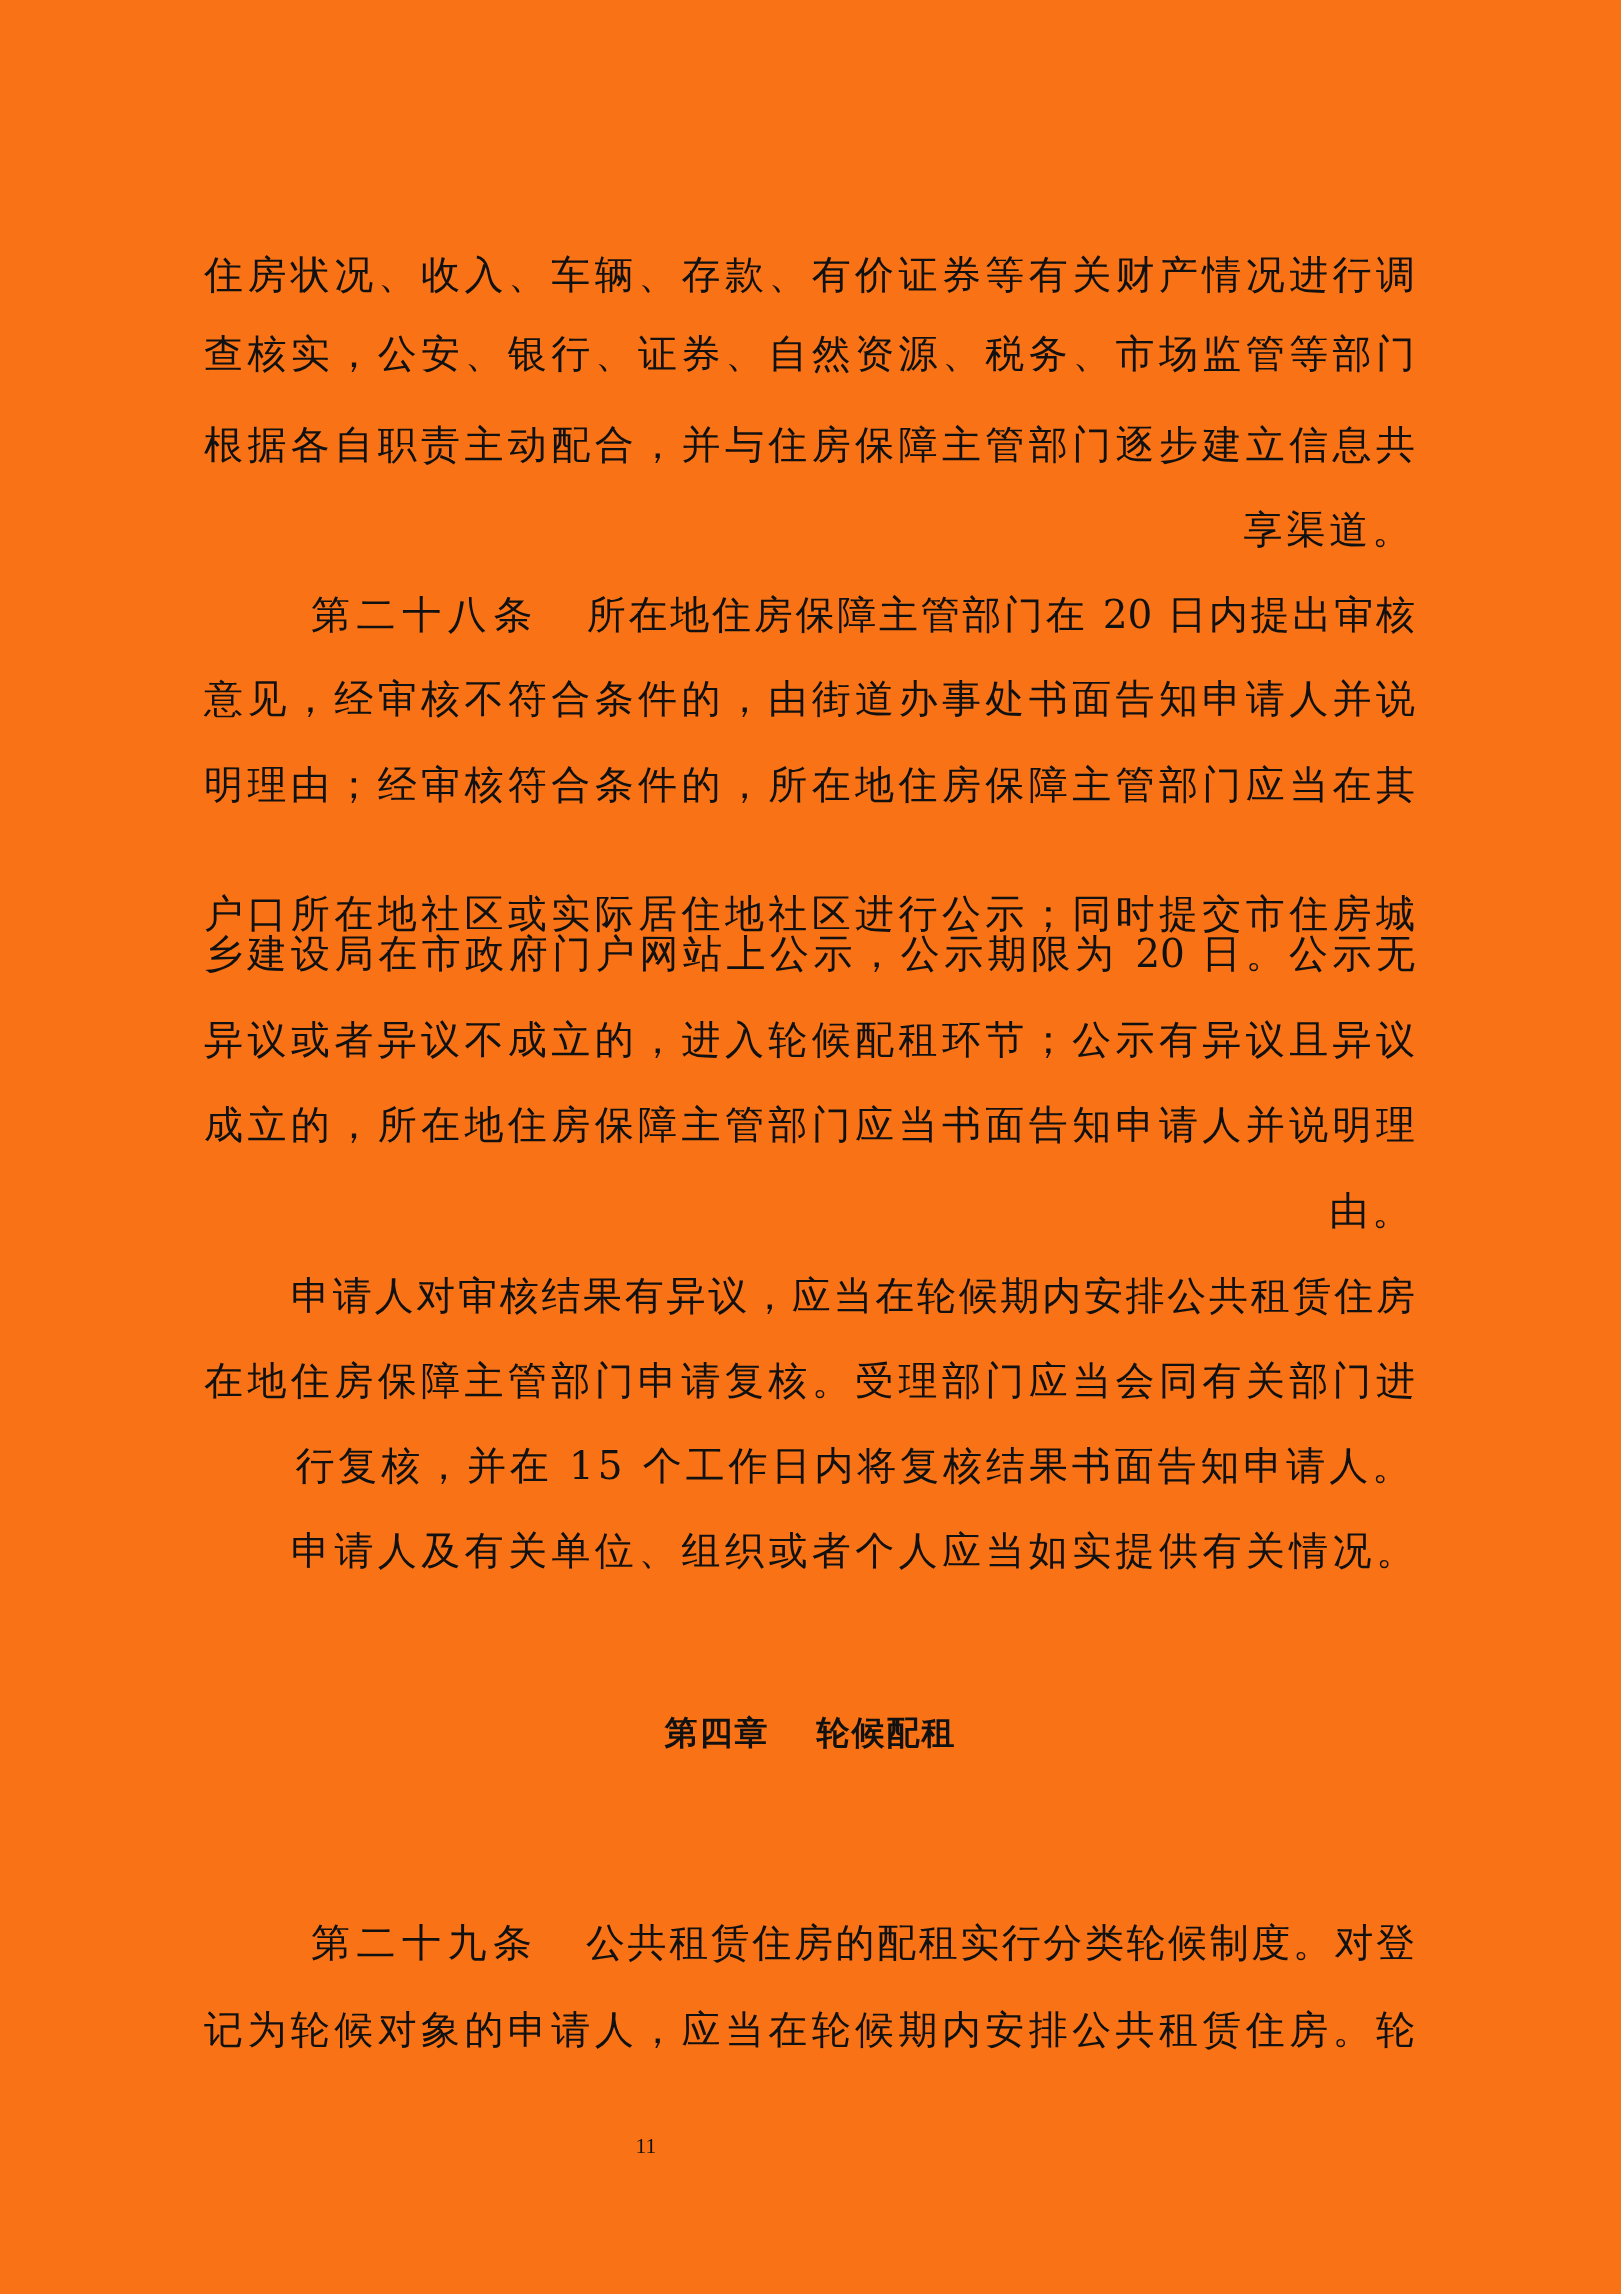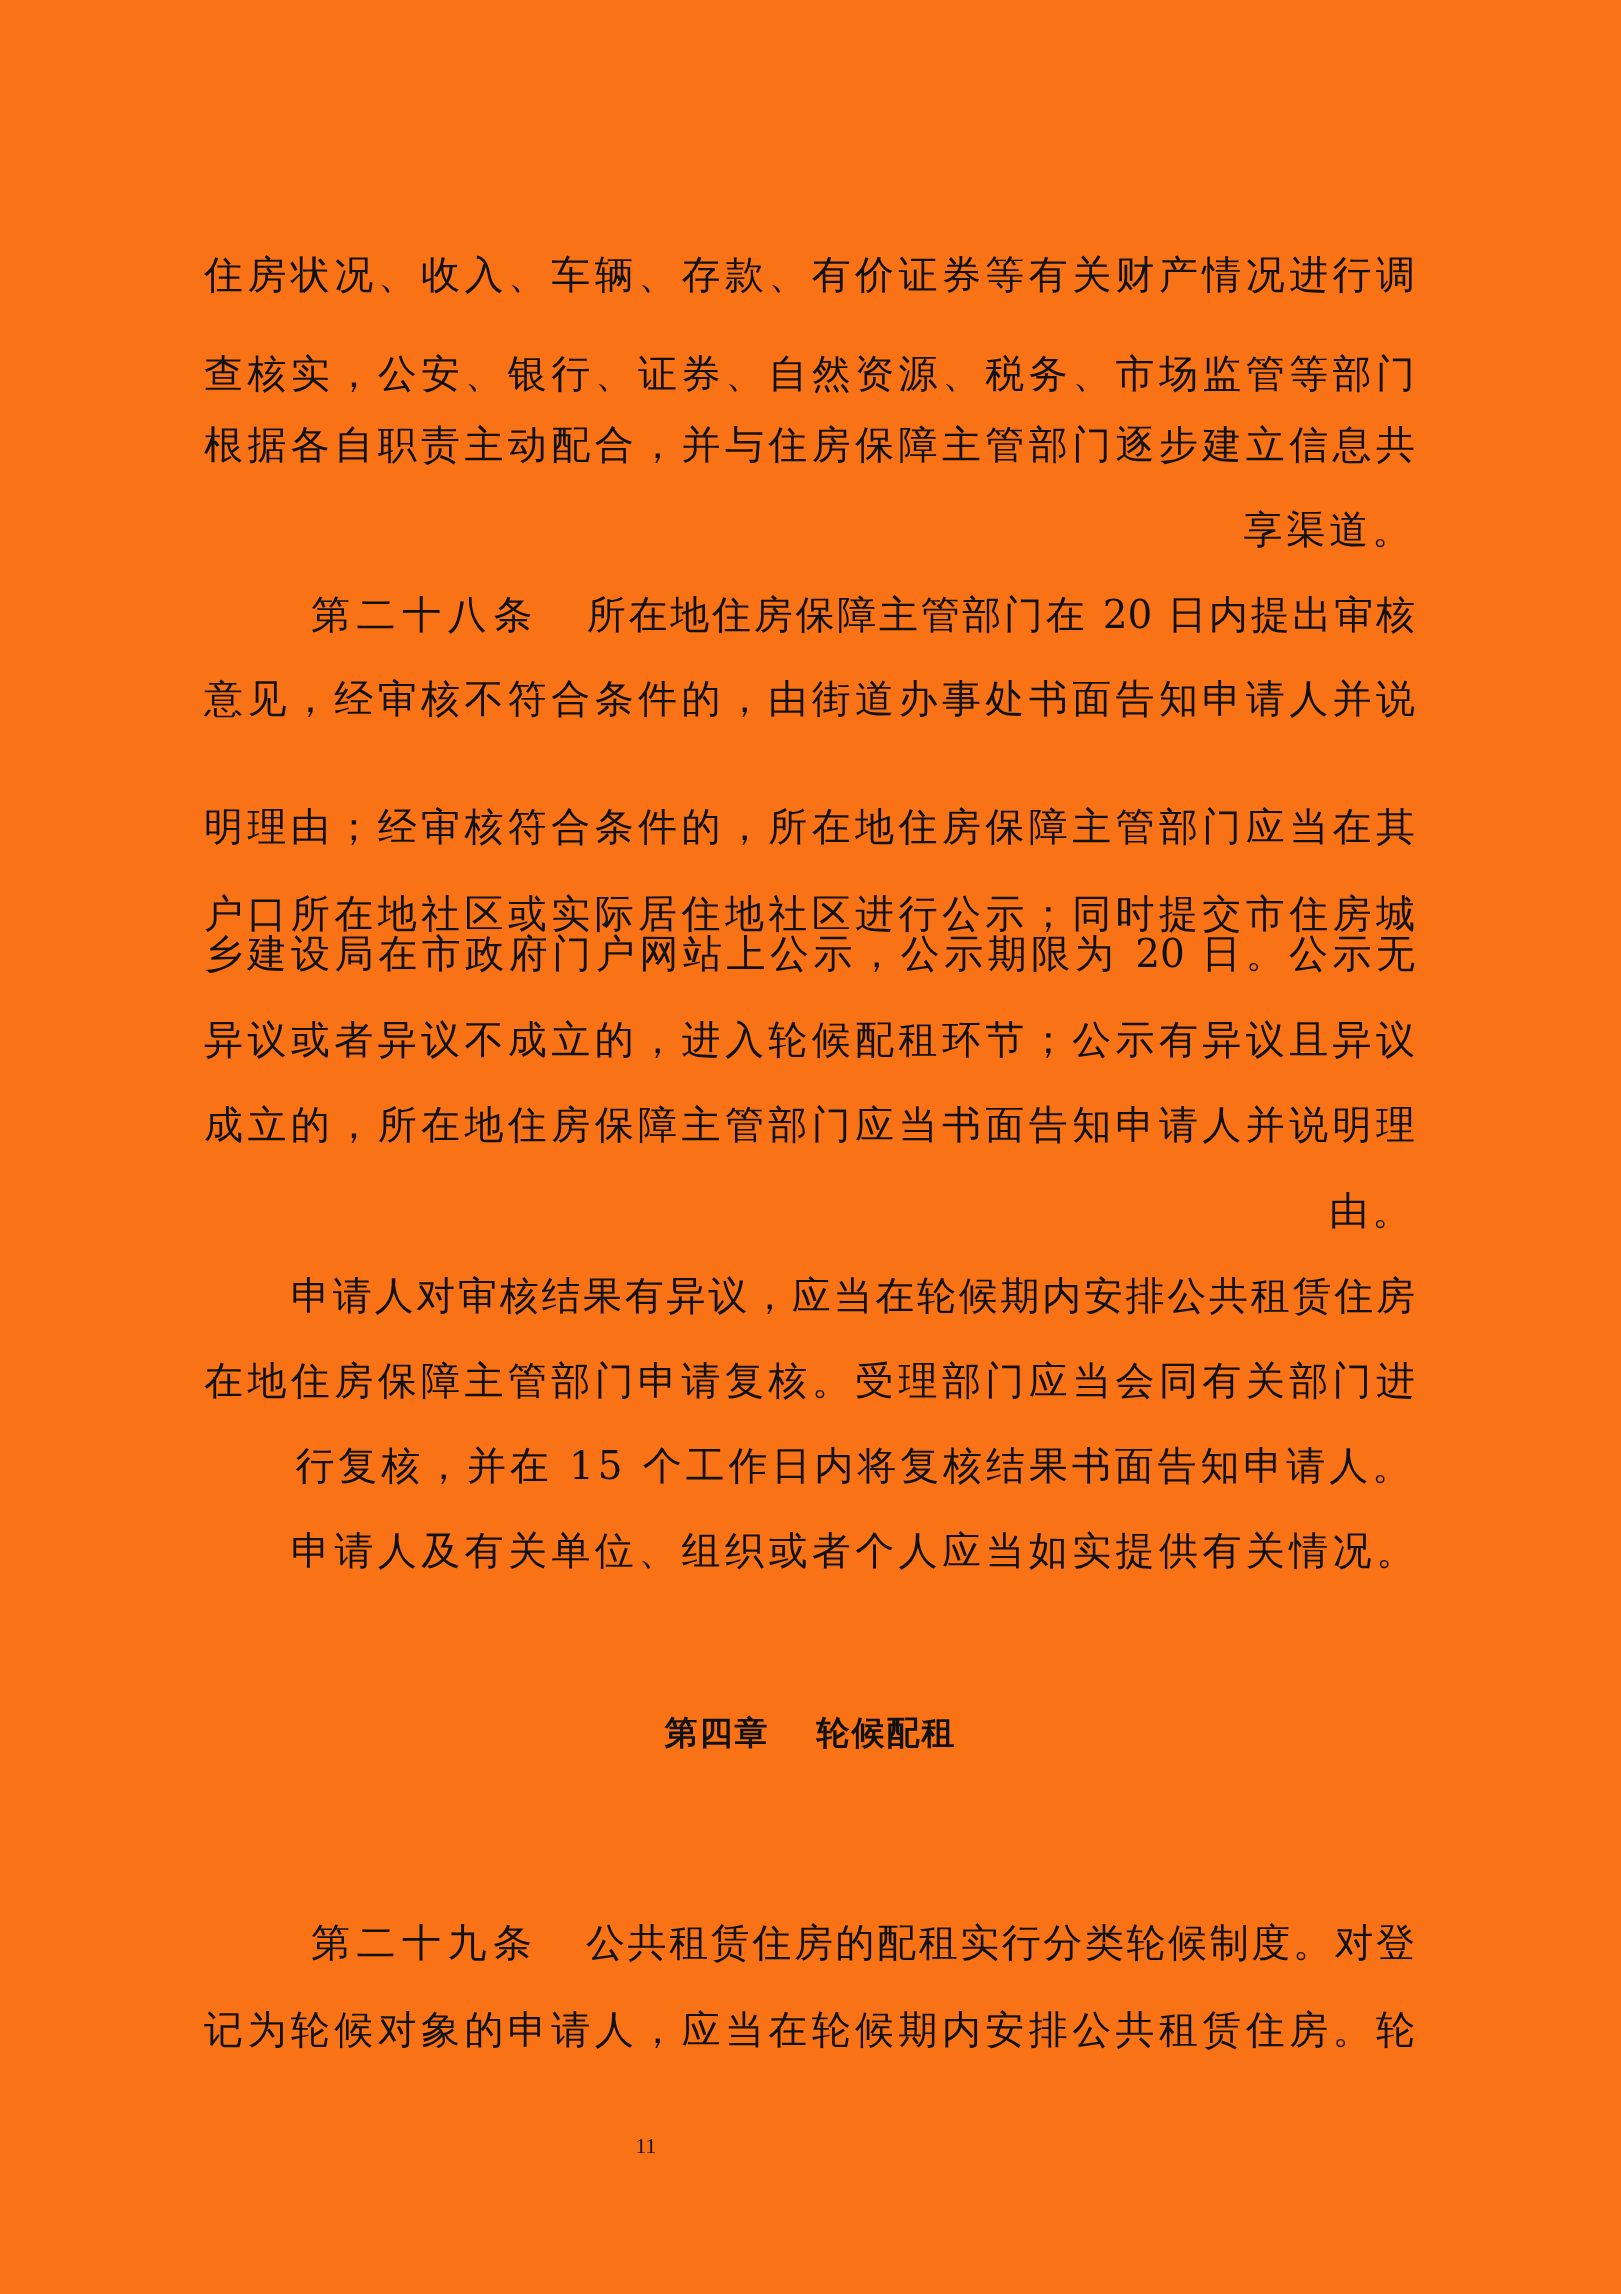--- a/index.html
+++ b/index.html
@@ -79,29 +79,29 @@
     line-height: 29px;
     top: 2132px;
   }
 </style>
 </head>
 <body>
 
 <div class="page">
 
   <div class="line full" style="top:245px;">住房状况、收入、车辆、存款、有价证券等有关财产情况进行调</div>
-  <div class="line full" style="top:344px;">查核实，公安、银行、证券、自然资源、税务、市场监管等部门</div>
+  <div class="line full" style="top:324px;">查核实，公安、银行、证券、自然资源、税务、市场监管等部门</div>
   <div class="line full" style="top:415px;">根据各自职责主动配合，并与住房保障主管部门逐步建立信息共</div>
   <div class="line short" style="top:500px;">享渠道。</div>
 
   <div class="line full indent" style="top:585px;">
     <span class="bold">第二十八条</span><span class="gap"></span><span>所在地住房保障主管部门在 20 日内提出审核</span>
   </div>
   <div class="line full" style="top:669px;">意见，经审核不符合条件的，由街道办事处书面告知申请人并说</div>
-  <div class="line full" style="top:755px;margin-top:42px;">明理由；经审核符合条件的，所在地住房保障主管部门应当在其</div>
+  <div class="line full" style="top:755px;">明理由；经审核符合条件的，所在地住房保障主管部门应当在其</div>
   <div class="line full" style="top:884px;">户口所在地社区或实际居住地社区进行公示；同时提交市住房城</div>
   <div class="line full" style="top:924px;">乡建设局在市政府门户网站上公示，公示期限为 20 日。公示无</div>
   <div class="line full" style="top:1010px;">异议或者异议不成立的，进入轮候配租环节；公示有异议且异议</div>
   <div class="line full" style="top:1095px;">成立的，所在地住房保障主管部门应当书面告知申请人并说明理</div>
   <div class="line short" style="top:1181px;">由。</div>
 
   <div class="line full indent" style="top:1266px;">申请人对审核结果有异议，应当在轮候期内安排公共租赁住房</div>
   <div class="line full" style="top:1351px;">在地住房保障主管部门申请复核。受理部门应当会同有关部门进</div>
   <div class="line short" style="top:1436px;">行复核，并在 15 个工作日内将复核结果书面告知申请人。</div>
 

